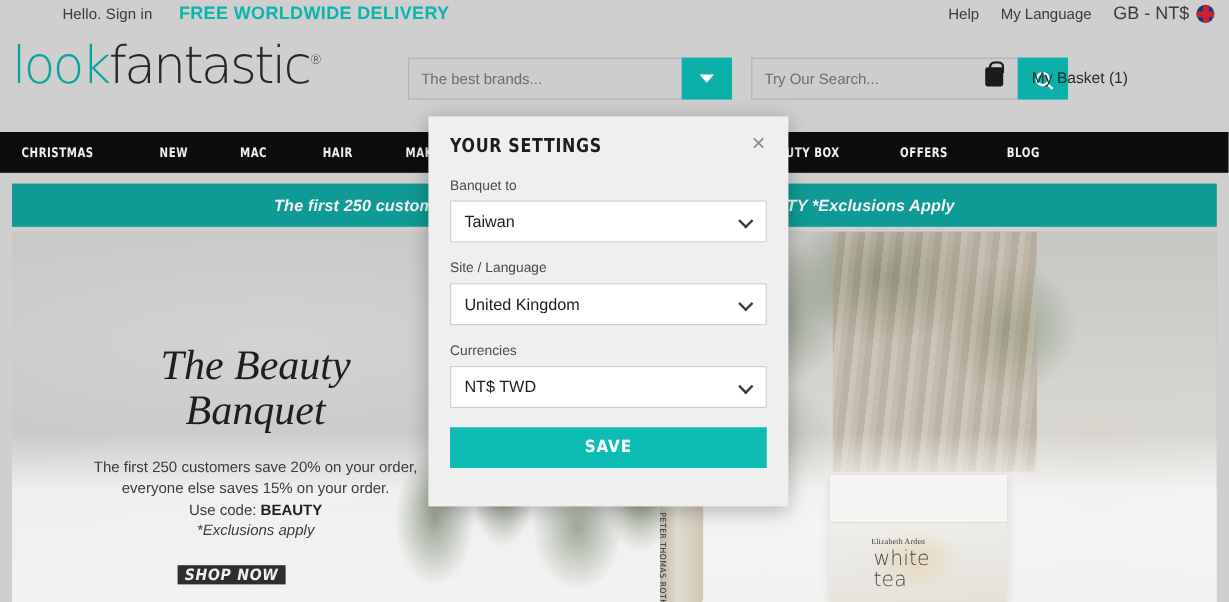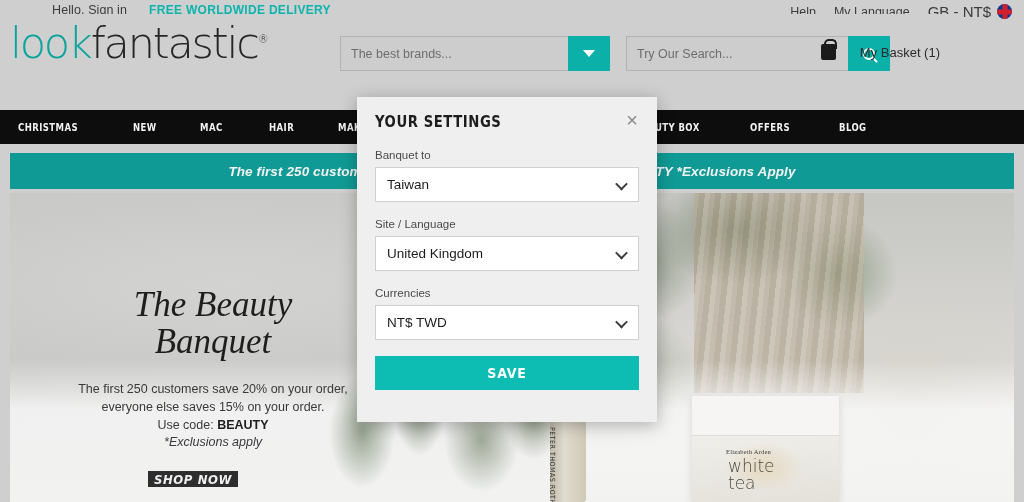--- a/index.html
+++ b/index.html
@@ -12,34 +12,34 @@
   }
   #page { position: relative; width: 1024px; height: 502px; overflow: hidden; background: #cfcfcf; }
 
   
   .utility-bar {
     position: absolute; left: 0; top: 0; width: 1024px; height: 26px;
     background: #cfcfcf;
   }
   .util-left { position: absolute; left: 10px; top: 3px; display: flex; align-items: center; gap: 22px; margin-left: 42px; }
   .util-signin { font-size: 12.5px; color: #3b3b3b; letter-spacing: .1px; }
-  .util-delivery { font-size: 12px; font-weight: bold; color: #0bb5ad; letter-spacing: .3px; }
+  .util-delivery { font-size: 15px; font-weight: bold; color: #0bb5ad; letter-spacing: .3px; }
   .util-right { position: absolute; right: 12px; top: 3px; display: flex; align-items: center; gap: 18px; }
   .util-link { font-size: 12.5px; color: #3b3b3b; }
   .util-currency { display: flex; align-items: center; gap: 6px; font-size: 15px; color: #3b3b3b; }
   .flag-icon { width: 15px; height: 15px; display: inline-block; position: relative; border-radius: 50%;
                overflow: hidden; background: #0a3a8f; flex: none; }
   .flag-icon::before, .flag-icon::after {
     content: ""; position: absolute; left: 50%; top: 50%; background: #d02030;
   }
   .flag-icon::before { width: 5px; height: 17px; transform: translate(-50%,-50%); }
   .flag-icon::after  { width: 17px; height: 5px; transform: translate(-50%,-50%); }
 
   
-  .masthead { position: absolute; left: 0; top: 14px; width: 954px; height: 84px; background: #cfcfcf; }
+  .masthead { position: absolute; left: 0; top: 26px; width: 954px; height: 84px; background: #cfcfcf; }
   .logo { position: absolute; left: 10px; top: 8px; font-size: 43px; line-height: 1;
           font-family: "DejaVu Sans", sans-serif; font-weight: 300; letter-spacing: -2.2px;
           white-space: nowrap; }
   .logo .look { color: #0aa49c; }
   .logo .fantastic { color: #262626; }
   .logo .reg { font-size: 11px; vertical-align: super; letter-spacing: 0; color: #262626; }
 
   .brand-search { position: absolute; left: 340px; top: 22px; width: 270px; height: 35px; display: flex; }
   .brand-search input {
     flex: 1; height: 35px; border: 1px solid #b3b3b3; border-right: none; background: #cdcdcd;

